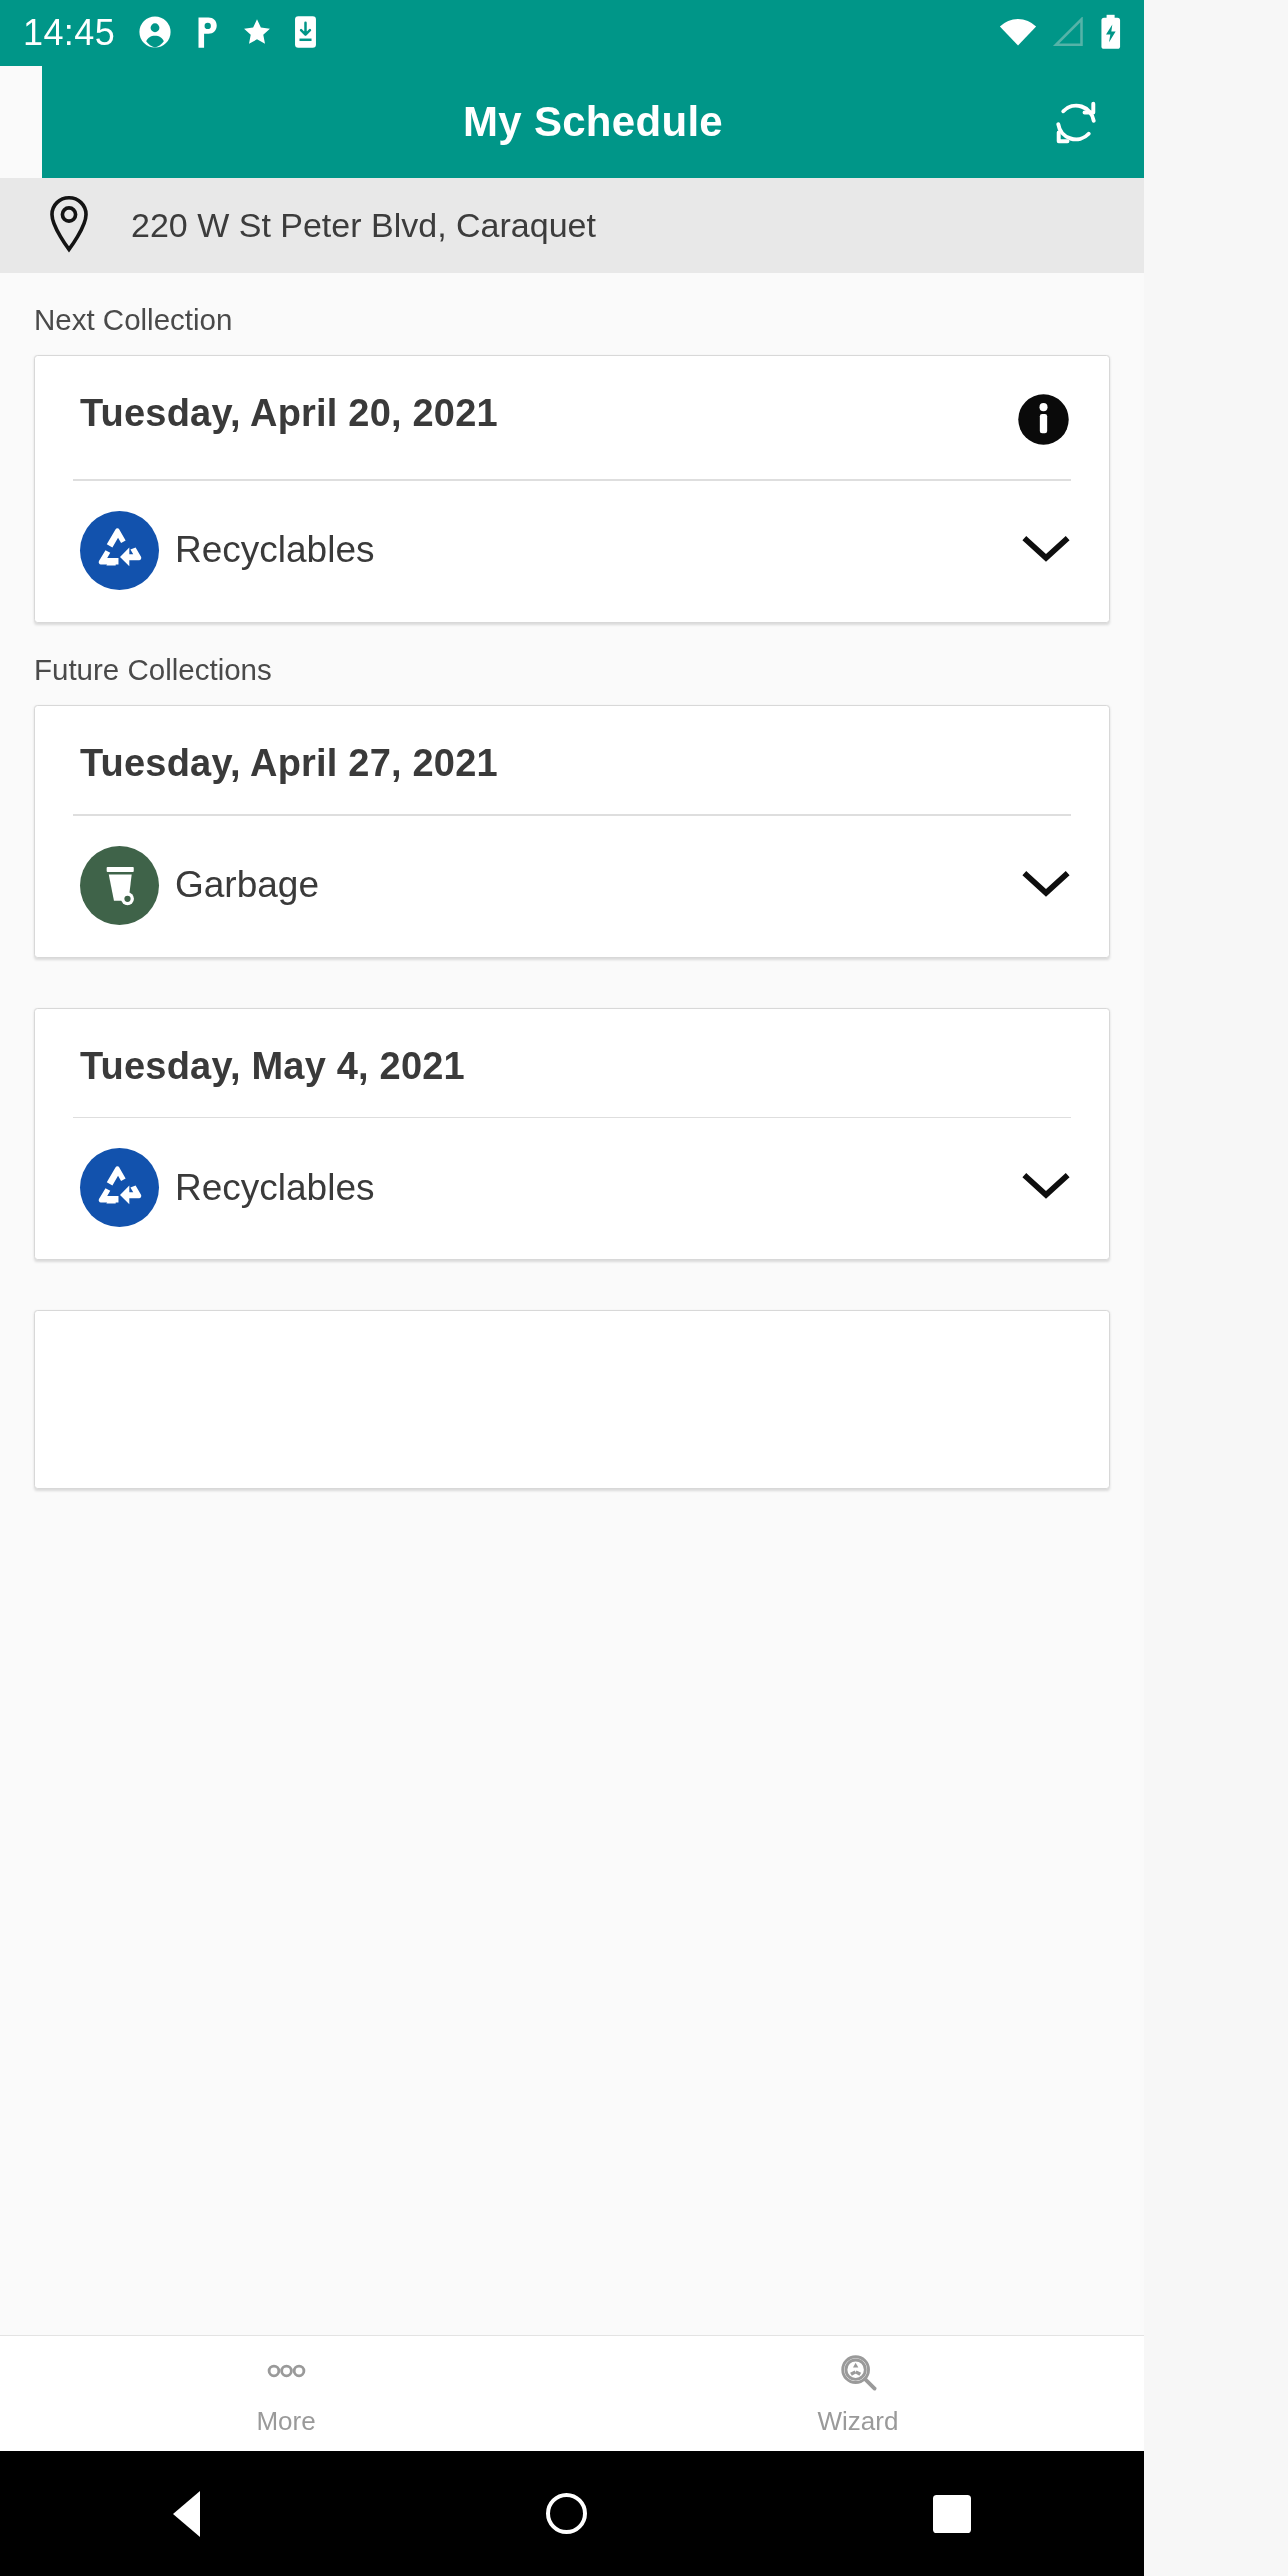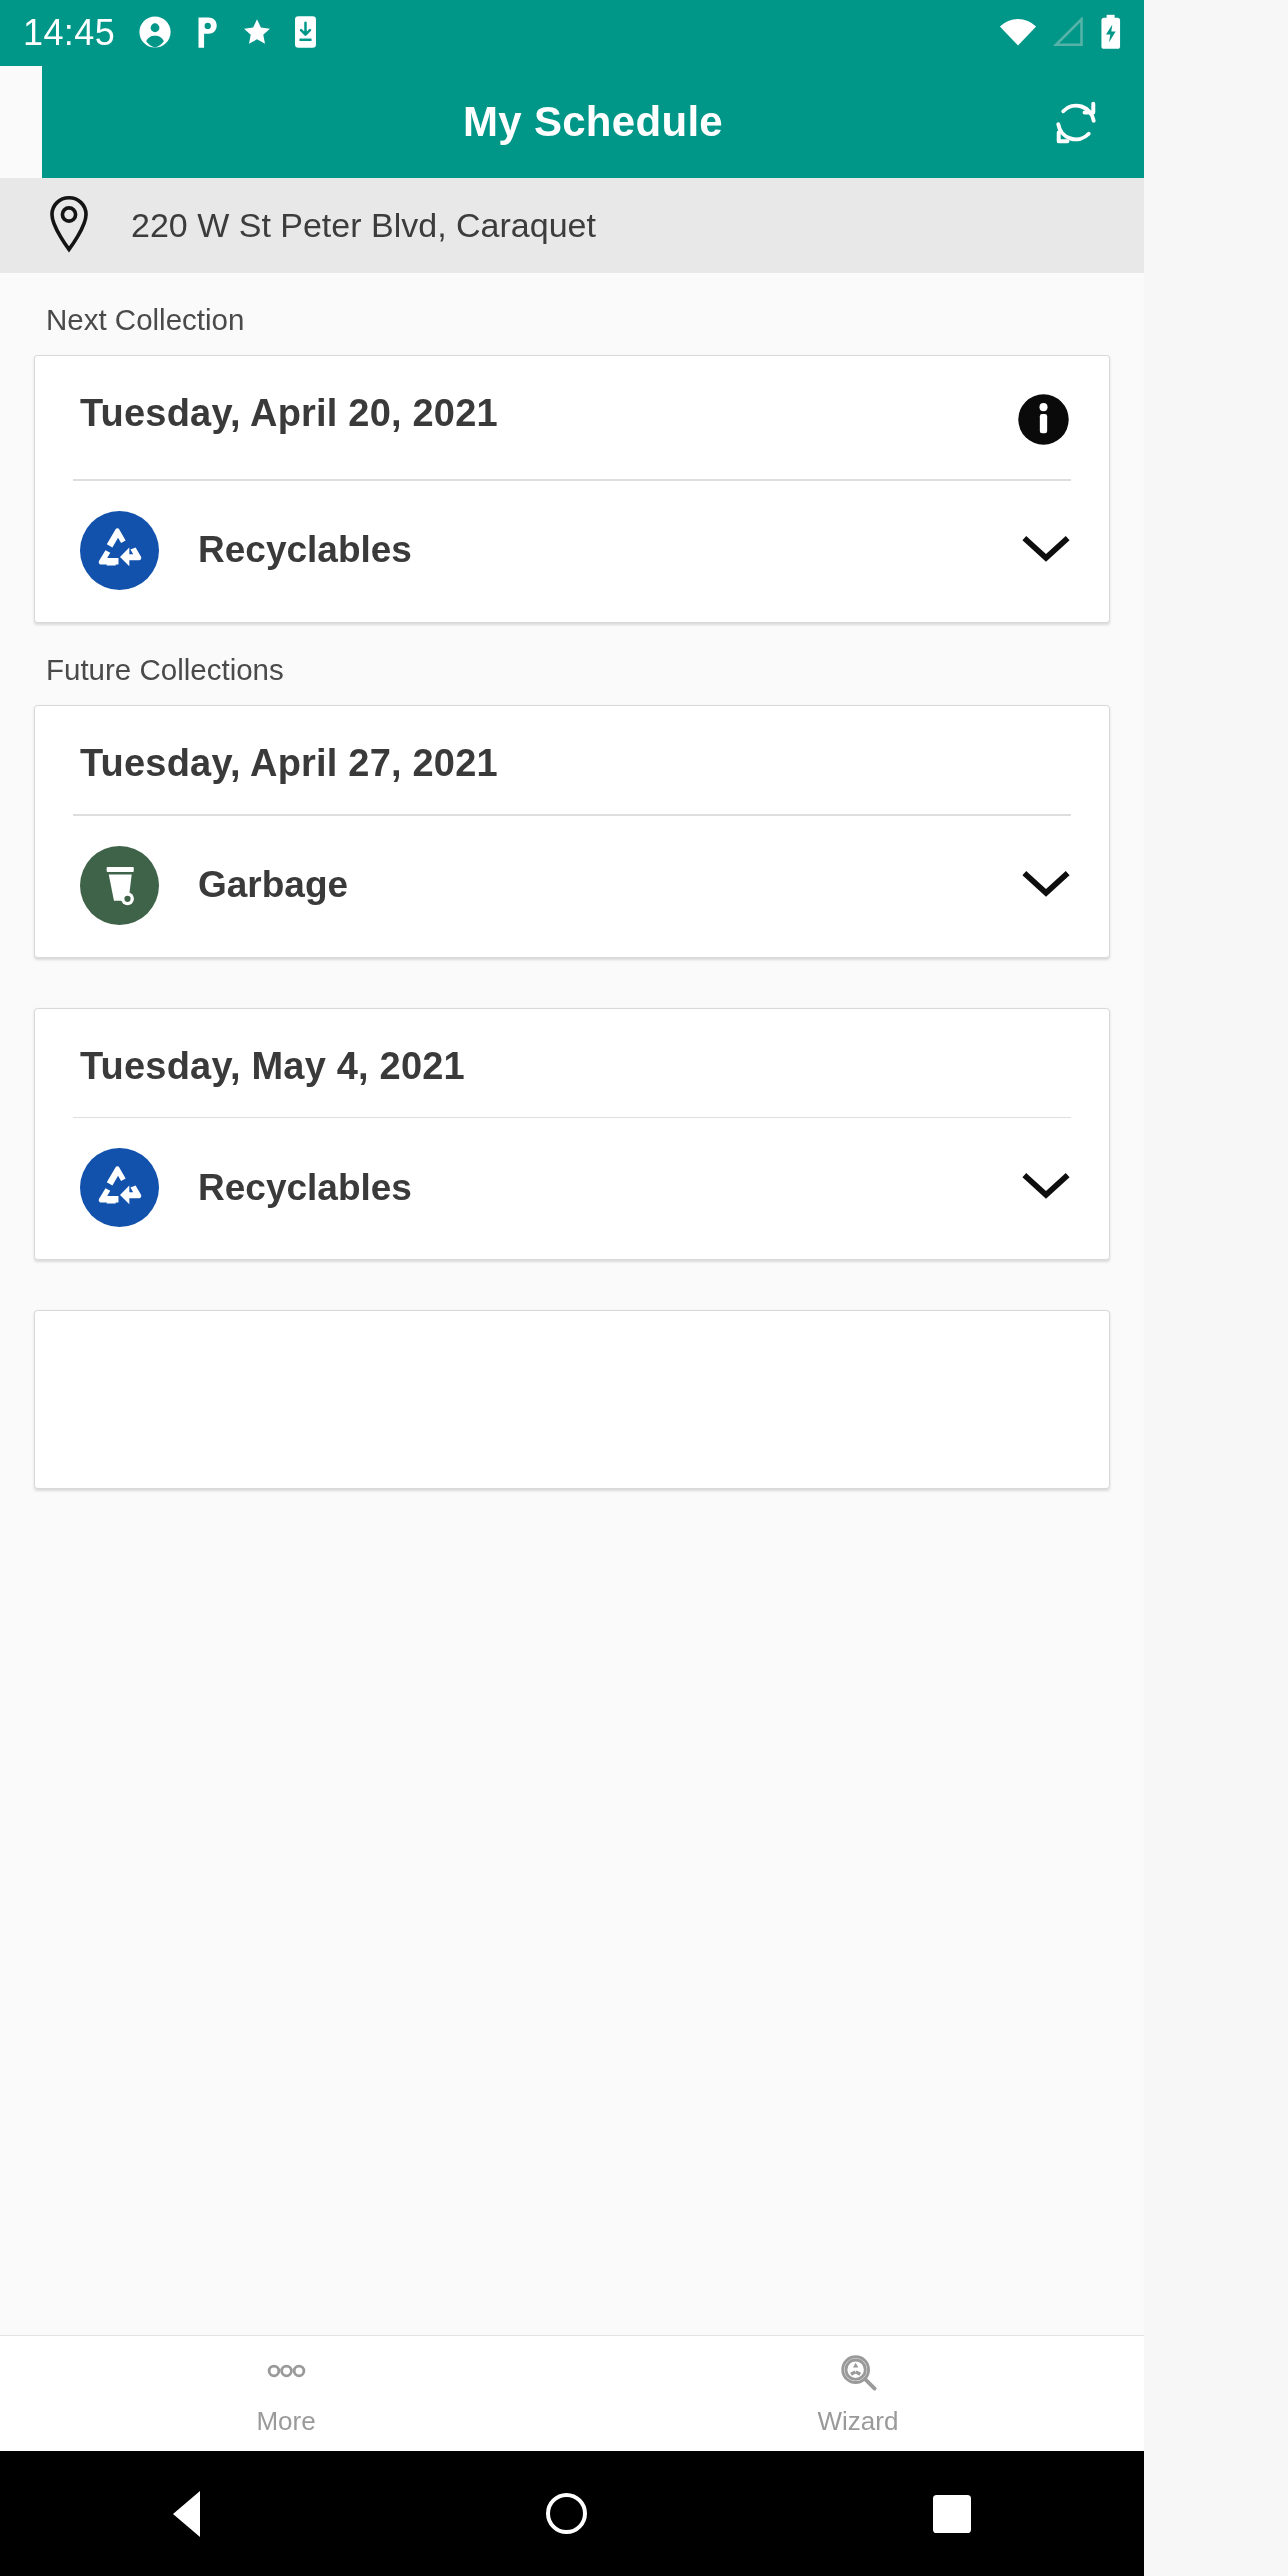--- a/index.html
+++ b/index.html
@@ -45,21 +45,21 @@
   .address-text{
     font-size:34px; color:#3c3c3c; margin-left:38px; font-weight:400;
   }
 
   
   .content{
     position:absolute; top:273px; left:0; right:0; bottom:242px;
     background:#fafafa; overflow:hidden;
   }
   .section-label{
-    font-size:29.5px; color:#4a4a4a; padding:30px 0 18px 46px; font-weight:400;
+    font-size:29.5px; color:#4a4a4a; padding:30px 0 18px 34px; font-weight:400;
   }
   .card{
     margin:0 34px; background:#fff;
     border:1.8px solid #d8d8d8; border-radius:3.6px;
     box-shadow:0 1.8px 2.7px rgba(0,0,0,.13);
   }
   .card-date-row{
     display:flex; align-items:flex-start; justify-content:space-between;
     padding:36px 38px 29px 45px;
   }
@@ -68,21 +68,21 @@
   }
   .card-divider{ height:1.8px; background:#dedede; margin:0 38px; }
   .card-item-row{
     display:flex; align-items:center; padding:30px 38px 32px 45px;
   }
   .waste-badge{
     width:79px; height:79px; border-radius:50%;
     display:flex; align-items:center; justify-content:center; flex:0 0 auto;
   }
   .waste-label{
-    font-size:37px; color:#3a3a3a; margin-left:39px; font-weight:700;
+    font-size:37px; color:#3a3a3a; margin-left:16px; font-weight:400;
   }
   .chevron{ margin-left:auto; }
   .card-gap{ height:50px; }
 
   
   .bottomnav{
     position:absolute; left:0; right:0; bottom:125px; height:116px;
     background:#fff; border-top:1.8px solid #e3e3e3;
     display:flex; align-items:center;
   }

